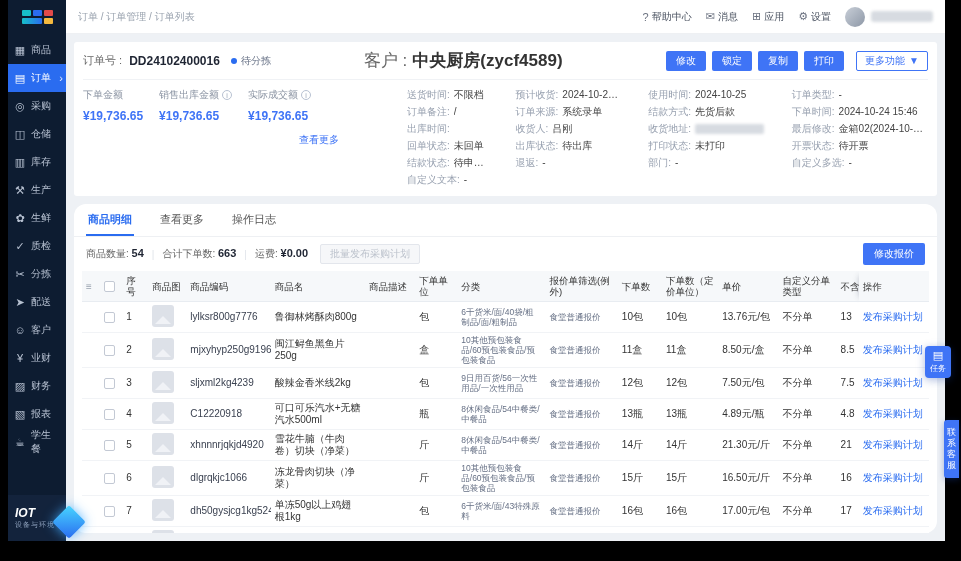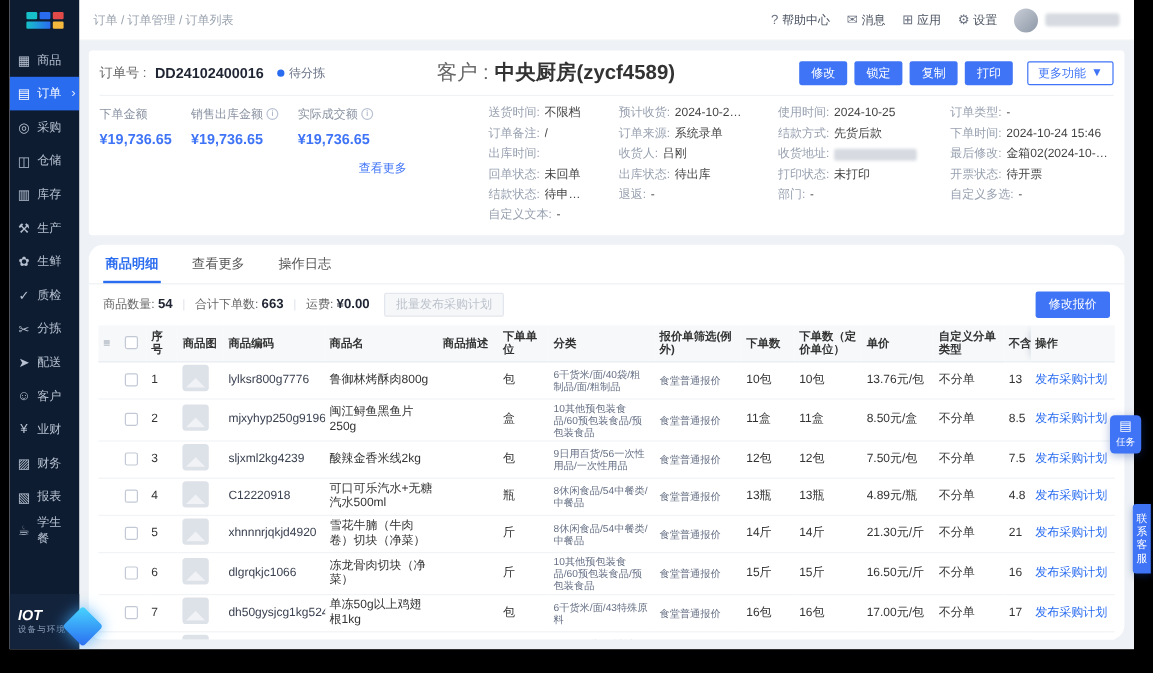--- a/index.html
+++ b/index.html
@@ -83,21 +83,21 @@
   .sum-item b{color:#1f2533;font-size:11px;}
   .sep{color:#e0e4ea;font-size:10px;}
   .btn-gray{height:20px;padding:0 9px;font-size:10px;color:#bcc2cc;background:#f6f7f9;border:1px solid #e3e6ec;
             border-radius:2px;display:flex;align-items:center;margin-left:4px;}
   .btn-blue{height:22px;padding:0 11px;font-size:10px;color:#fff;background:#3f74f6;border-radius:2px;
             display:flex;align-items:center;margin-left:auto;cursor:pointer;}
 
   
   .table-wrap{flex:1;overflow:hidden;padding:0 8px;}
   table{width:100%;border-collapse:collapse;table-layout:fixed;}
-  th{background:#f6f8fa;font-size:9.5px;color:#333;font-weight:bold;text-align:left;padding:4px 4px;
+  th{background:#f6f8fa;font-size:9.5px;color:#333;font-weight:normal;text-align:left;padding:4px 4px;
      line-height:11px;border-bottom:1px solid #e8ecf1;vertical-align:middle;}
   th.clip,td.clip{white-space:nowrap;overflow:hidden;}
   th.th-icon{color:#9aa3af;font-weight:normal;font-size:10px;cursor:pointer;}
   td{font-size:10px;color:#333;padding:2px 4px;border-bottom:1px solid #f1f3f6;line-height:12px;
      overflow:hidden;vertical-align:middle;height:31px;}
   td.name{max-height:26px;}
   td.cat{font-size:8.5px;color:#667085;line-height:10px;}
   td.code{color:#3a4150;}
   .cb{width:11px;height:11px;border:1px solid #c3c9d4;border-radius:2px;background:#fff;display:inline-block;vertical-align:middle;cursor:pointer;}
   .thumb{width:22px;height:22px;background:#dde1e8;border-radius:3px;display:inline-block;position:relative;overflow:hidden;}

